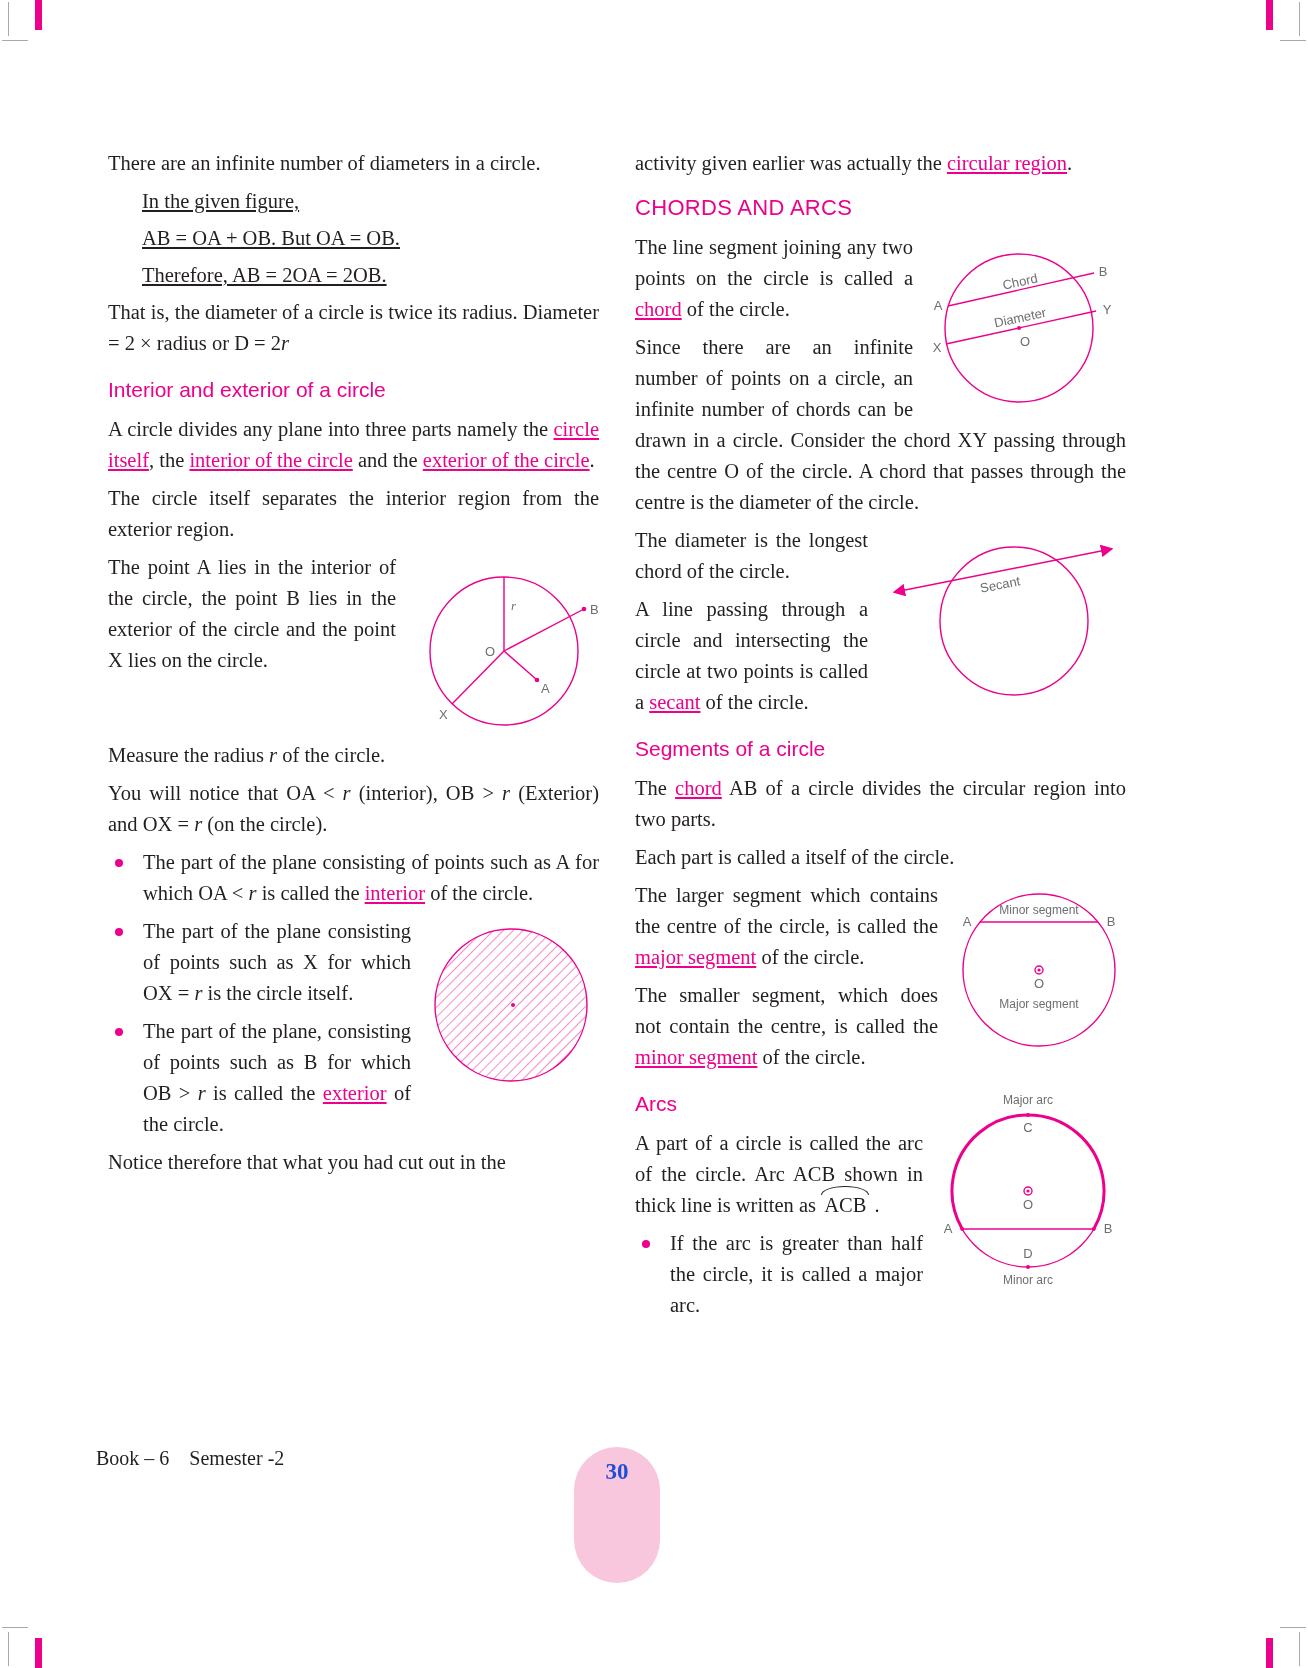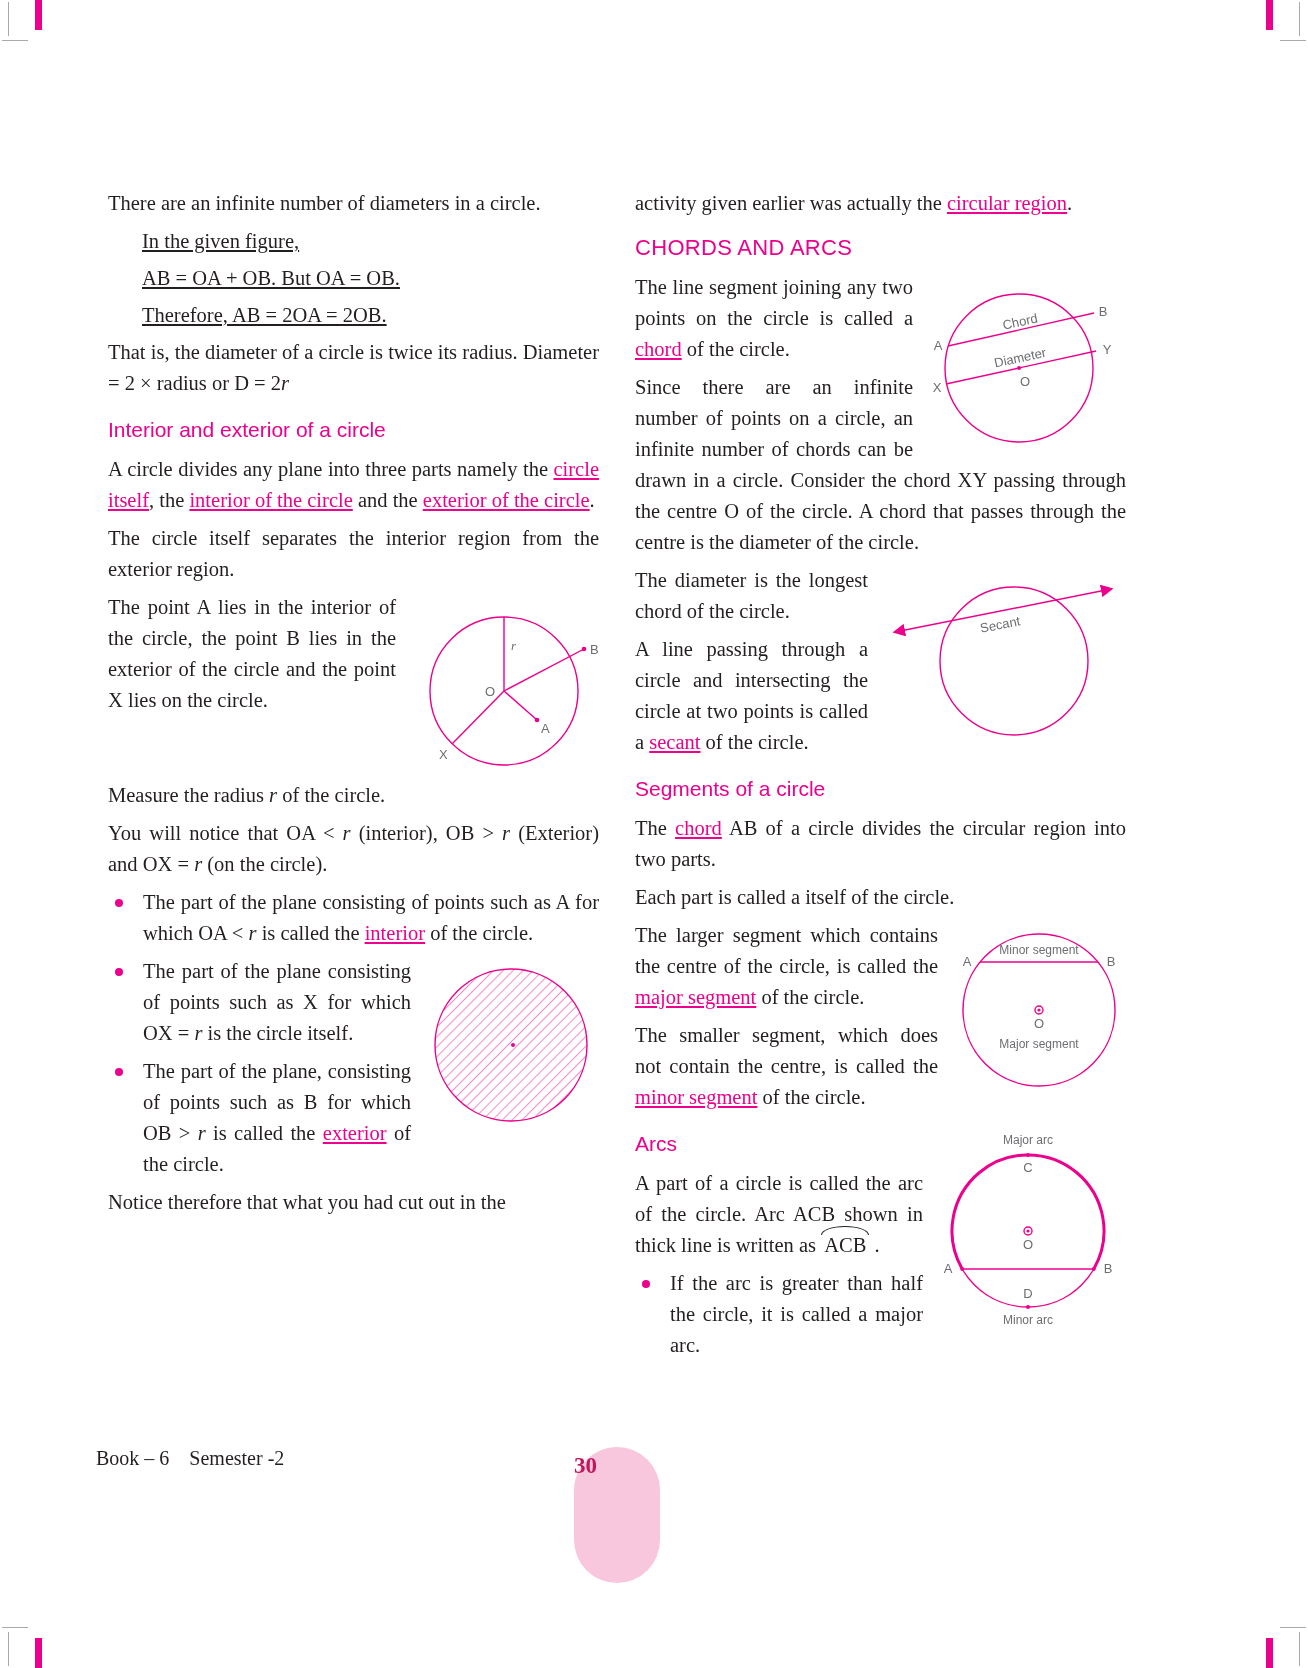--- a/index.html
+++ b/index.html
@@ -16,21 +16,21 @@
   .crop-gv { position:absolute; width:1px; height:34px; background:#a7a9ac; }
   .crop-gh { position:absolute; height:1px; width:26px; background:#a7a9ac; }
   .gv-tl{left:8px;top:2px} .gh-tl{left:2px;top:40px}
   .gv-tr{right:8px;top:2px} .gh-tr{right:2px;top:40px}
   .gv-bl{left:8px;bottom:2px} .gh-bl{left:2px;bottom:40px}
   .gv-br{right:8px;bottom:2px} .gh-br{right:2px;bottom:40px}
 
   
   .content { position:absolute; top:148px; left:108px; width:1018px; }
   .columns { display:flex; gap:36px; }
-  .col { width:491px; font-size:20.5px; line-height:31px; text-align:justify;margin-top:40px; }
+  .col { width:491px; font-size:20.5px; line-height:31px; text-align:justify; }
   .zone { clear:both; }
 
   
   .blk.p  { margin:0 0 7px; }
   .blk.ind{ margin:0 0 6px 34px; text-align:left;text-decoration:underline; }
   .blk.h  { font-family:"Liberation Sans", sans-serif; color:#ec008c; font-size:21px;
             margin:15px 0 9px; text-align:left; }
   .blk.H  { font-family:Liberation Sans, sans-serif; color:#ec008c; font-size:22px;
             margin:13px 0 9px; text-align:left; letter-spacing:.3px; }
   .blk.li { display:flex; margin:0 0 7px; padding-left:7px; }
@@ -52,21 +52,21 @@
   .lbl   { font-family:"Liberation Sans", sans-serif; font-size:13px; fill:#6d6e71; }
   .sm    { font-size:12px; }
   .mid   { text-anchor:middle; }
   .end   { text-anchor:end; }
   .ital  { font-style:italic; font-family:"Liberation Serif", serif; fill:#6d6e71; }
 
   
   .footer-left { position:absolute; left:96px; top:1447px; font-size:20px; white-space:pre; }
   .page-pill { position:absolute; left:574px; top:1447px; width:86px; height:136px;
                background:#f9c7dd; border-radius:44px; }
-  .page-num { margin-top:6px; font-size:23px; font-weight:bold; color:#be185d; }
+  .page-num { text-align:center; margin-top:12px; font-size:23px; font-weight:bold; color:#1d4ed8; }
 </style>
 </head>
 <body>
 
 <div class="page">
 
   <div class="crop-pink cp-tl"></div>
   <div class="crop-pink cp-tr"></div>
   <div class="crop-pink cp-bl"></div>
   <div class="crop-pink cp-br"></div>

